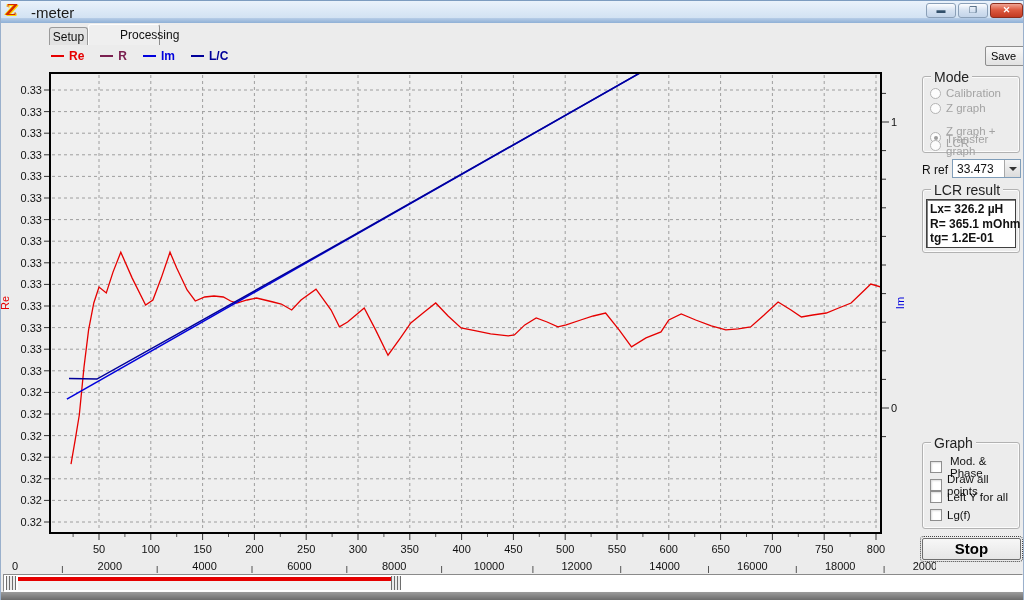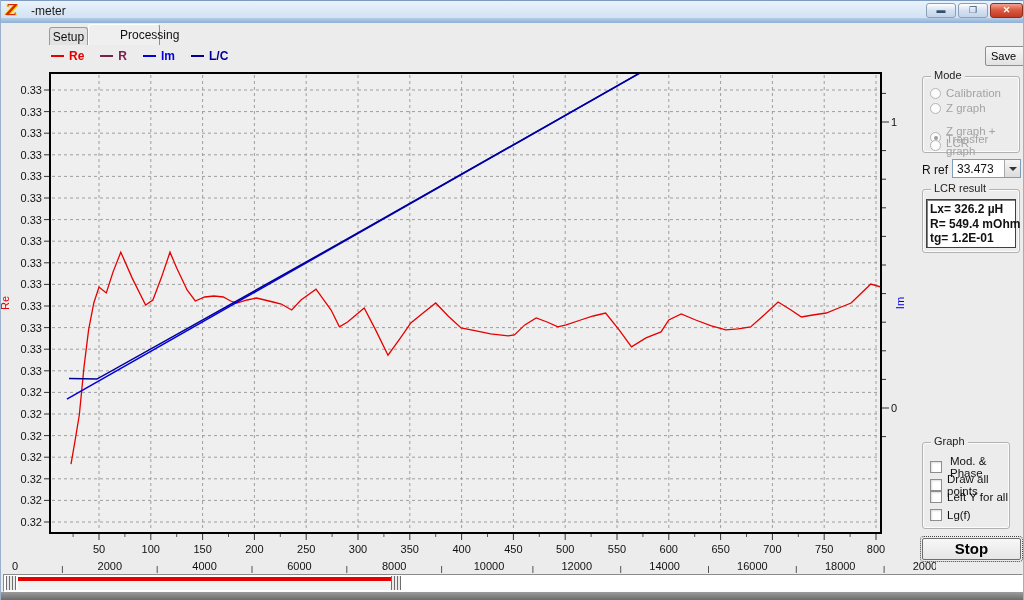--- a/index.html
+++ b/index.html
@@ -9,21 +9,21 @@
             border-left:1px solid #9ab0cc; border-right:1px solid #9ab0cc; }
 
   
   .titlebar { position:absolute; left:0; top:0; width:1024px; height:18px;
               background:linear-gradient(#eaf2fb,#d2e2f3); border-top:1px solid #7d9cc0; }
   .titleband { position:absolute; left:0; top:18px; width:1024px; height:5px;
                background:linear-gradient(#b7cde7,#8fb0d6); }
   .app-icon { position:absolute; left:5px; top:1px; width:18px; height:17px;
               font-family:"DejaVu Serif", serif; font-weight:bold; font-style:italic; font-size:15px;
               color:#d42a00; text-shadow:1px 1px 0 #ffd400, -1px 0 0 #ffd400; line-height:17px; }
-  .title-text { position:absolute; left:30px; top:3px; font-size:12px; color:#1a1a1a; }
+  .title-text { position:absolute; left:30px; top:3px; font-size:15px; color:#1a1a1a; }
   .winbtn { position:absolute; top:2px; height:15px; border:1px solid #8ba0b8; border-radius:3px;
             background:linear-gradient(#fdfeff,#d6e2f1 48%,#c3d4e9); text-align:center; cursor:default; }
   .winbtn span { font-size:9px; line-height:13px; color:#33506b; display:block; }
   .btn-min { left:925px; width:30px; }
   .btn-res { left:957px; width:30px; }
   .btn-close { left:989px; width:33px; background:linear-gradient(#f0a493,#dd5b41 45%,#c23a22);
                border-color:#8c2e1e; }
   .btn-close span { color:#fff; font-weight:bold; }
 
   
@@ -45,21 +45,21 @@
               border:1px solid #8e8e8e; border-radius:2px; background:linear-gradient(#f8f8f8,#e2e2e2);
               font-size:11px; text-align:left; padding-left:5px; line-height:18px; }
 
   
   #chart-svg { position:absolute; left:0; top:63px; }
 
   
   .groupbox { position:absolute; border:1px solid #b2b2b2; border-radius:3px;
               box-shadow:inset 0 0 0 1px #fbfbfb; }
   .groupbox-label { position:absolute; top:-8px; left:8px; background:#ececec; padding:0 3px;
-                    font-size:11px; color:#222; }
+                    font-size:14px; color:#222; }
   .opt-row { position:absolute; left:7px; display:flex; align-items:center; gap:5px; font-size:11.5px; }
   .disabled-text { color:#a3a3a3; }
   .radio { width:11px; height:11px; border-radius:50%; border:1px solid #b4b4b4; background:#fcfcfc;
            position:relative; flex:0 0 auto; }
   .radio.selected::after { content:""; position:absolute; left:3px; top:3px; width:4px; height:4px;
                            border-radius:50%; background:#9c9c9c; }
   .checkbox { width:12px; height:12px; border:1px solid #8e8e8e; background:#fff;
               box-shadow:inset 1px 1px 2px #dcdcdc; flex:0 0 auto; }
   .rref-label { position:absolute; left:921px; top:163px; font-size:12px; }
   .combo { position:absolute; left:951px; top:159px; width:69px; height:19px;
@@ -341,26 +341,26 @@
     <span class="combo-value">33.473</span>
     <span class="combo-btn">
         <span class="combo-arrow"></span>
       </span>
   </div>
 
   <div class="groupbox" style="left:921px; top:189px; width:98px; height:64px;">
     <div class="groupbox-label">LCR result</div>
     <div class="lcr-box">
       <div>Lx= 326.2 µH</div>
-      <div>R= 549.4 mOhm</div>
+      <div>R= 365.1 mOhm</div>
       <div>tg= 1.2E-01</div>
     </div>
   </div>
 
-  <div class="groupbox" style="left:921px; top:442px; width:88px; height:87px;">
+  <div class="groupbox" style="left:921px; top:442px; width:98px; height:87px;">
     <div class="groupbox-label">Graph</div>
     <div class="opt-row" style="top:12px;gap:8px;">
       <span class="checkbox"></span>
       <span>Mod. &amp; Phase</span>
     </div>
     <div class="opt-row" style="top:30px;">
       <span class="checkbox"></span>
       <span>Draw all points</span>
     </div>
     <div class="opt-row" style="top:48px;">

